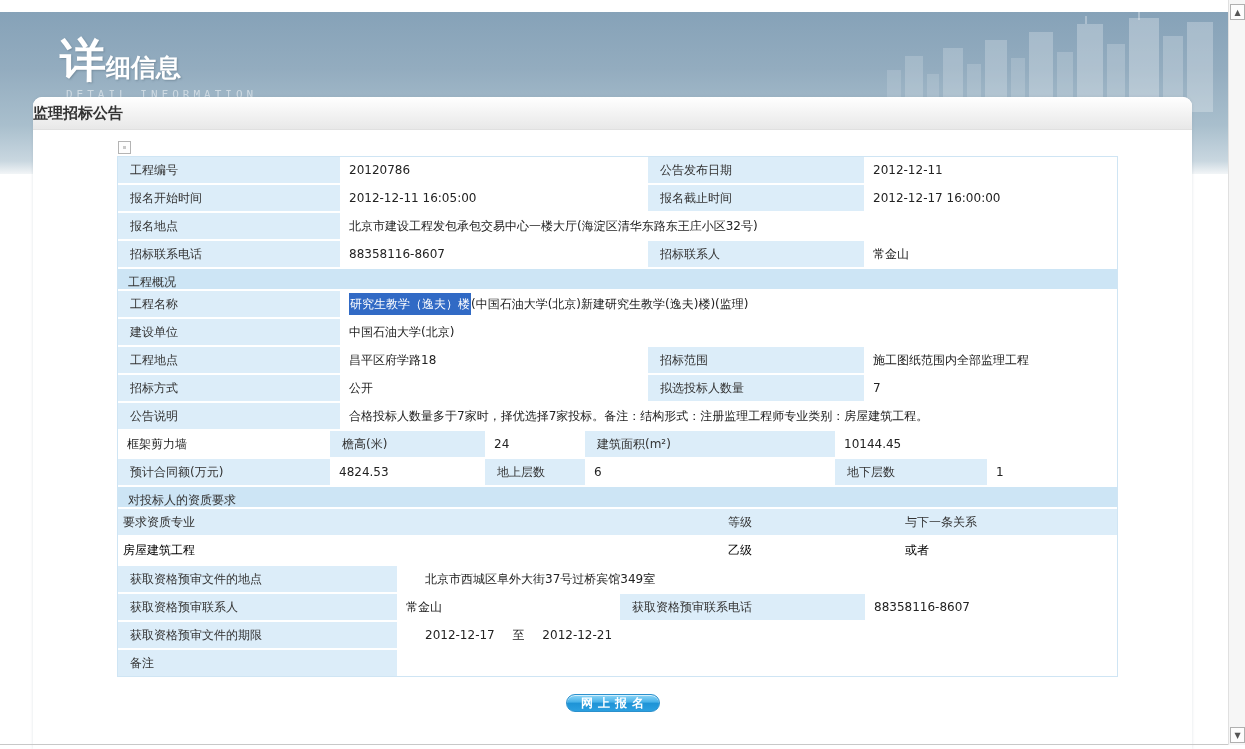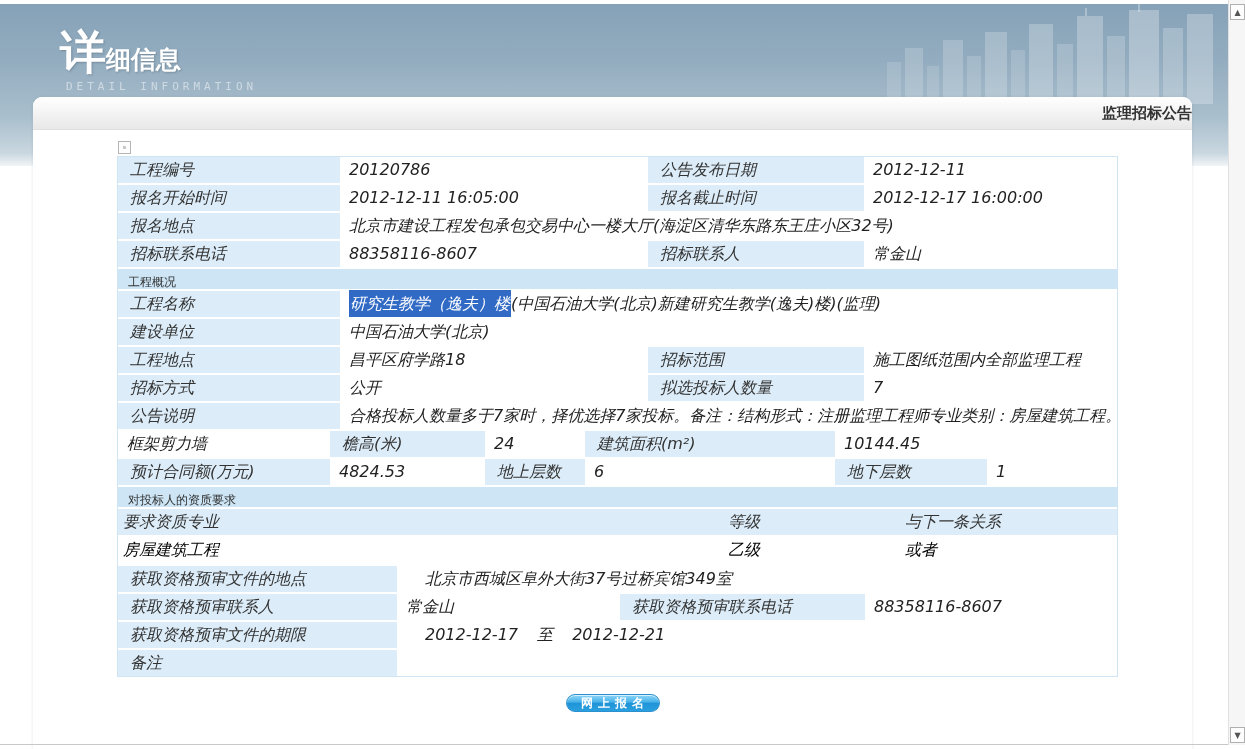--- a/index.html
+++ b/index.html
@@ -1,44 +1,44 @@
 <!DOCTYPE html>
 <html><head>
 <meta charset="utf-8">
 <style>
   * { margin:0; padding:0; box-sizing:border-box; }
   html,body { width:1245px; height:749px; overflow:hidden; background:#fff;
               font-family:"DejaVu Sans", sans-serif; }
   .page { position:relative; width:1245px; height:749px; background:#fff; }
 
   
-  .banner { position:absolute; left:0; top:4px; width:1232px; height:162px;
+  .banner { position:absolute; left:0; top:12px; width:1232px; height:162px;
             background:linear-gradient(#86a2b8 0%, #93acbf 35%, #a9bfcd 70%, #c9d7e0 92%, #f2f5f7 100%); }
   .logo { position:absolute; left:60px; top:18px; color:#fff; white-space:nowrap;
           text-shadow:1px 1px 2px rgba(60,80,95,.35); }
   .logo .big { font-size:46px; font-weight:bold; }
   .logo .small { font-size:25px; font-weight:bold; }
   .logo-sub { position:absolute; left:66px; top:76px; font-family:"DejaVu Sans Mono", monospace;
               font-size:11px; letter-spacing:4px; color:rgba(255,255,255,.5); }
   .skyline { position:absolute; right:17px; top:0; }
 
   
   .panel { position:absolute; left:33px; top:97px; width:1159px; height:652px;
            background:#fff; border-radius:9px 9px 0 0; box-shadow:0 0 3px rgba(120,140,155,.25); }
-  .title-bar { height:33px; line-height:33px; text-align:right; font-size:15px; font-weight:bold;
+  .title-bar { height:33px; line-height:33px; text-align:left; font-size:15px; font-weight:bold;
                color:#333; background:linear-gradient(#ffffff, #e8e8e8);
                border-radius:9px 9px 0 0; border-bottom:1px solid #e0e0e0; }
 
   .ph-box { width:13px; height:13px; margin:11px 0 2px 85px; border:1px solid #b4b4b4;
             background:#fdfdfd; position:relative; }
   .ph-box::after { content:""; position:absolute; left:4px; top:4px; width:3px; height:3px; background:#c9c9c9; }
 
   
   .table { width:1001px; margin-left:84px; border:1px solid #cfe5f4; background:#fff; padding-top:0; }
-  .t-row { display:grid; height:26px; line-height:26px; margin-bottom:2px; font-size:16px; white-space:nowrap;font-style:italic; }
+  .t-row { display:grid; height:26px; line-height:26px; margin-bottom:2px; font-size:12px; white-space:nowrap; }
   .t-row:last-child { margin-bottom:0; }
   .lbl { background:#dcedf9; padding-left:12px; color:#333; }
   .val { padding-left:9px; color:#222; }
   .sec { background:#cde5f5; height:20px; line-height:26px; margin-bottom:2px;
          padding-left:10px; font-size:12px; color:#333; }
   .g4a { grid-template-columns:222px 308px 216px 253px; }
   .g2a { grid-template-columns:222px 1fr; }
   .g6  { grid-template-columns:212px 155px 100px 250px 152px 130px; }
   .g3q { grid-template-columns:605px 177px 217px; }
   .g4p { grid-template-columns:279px 223px 245px 252px; }

